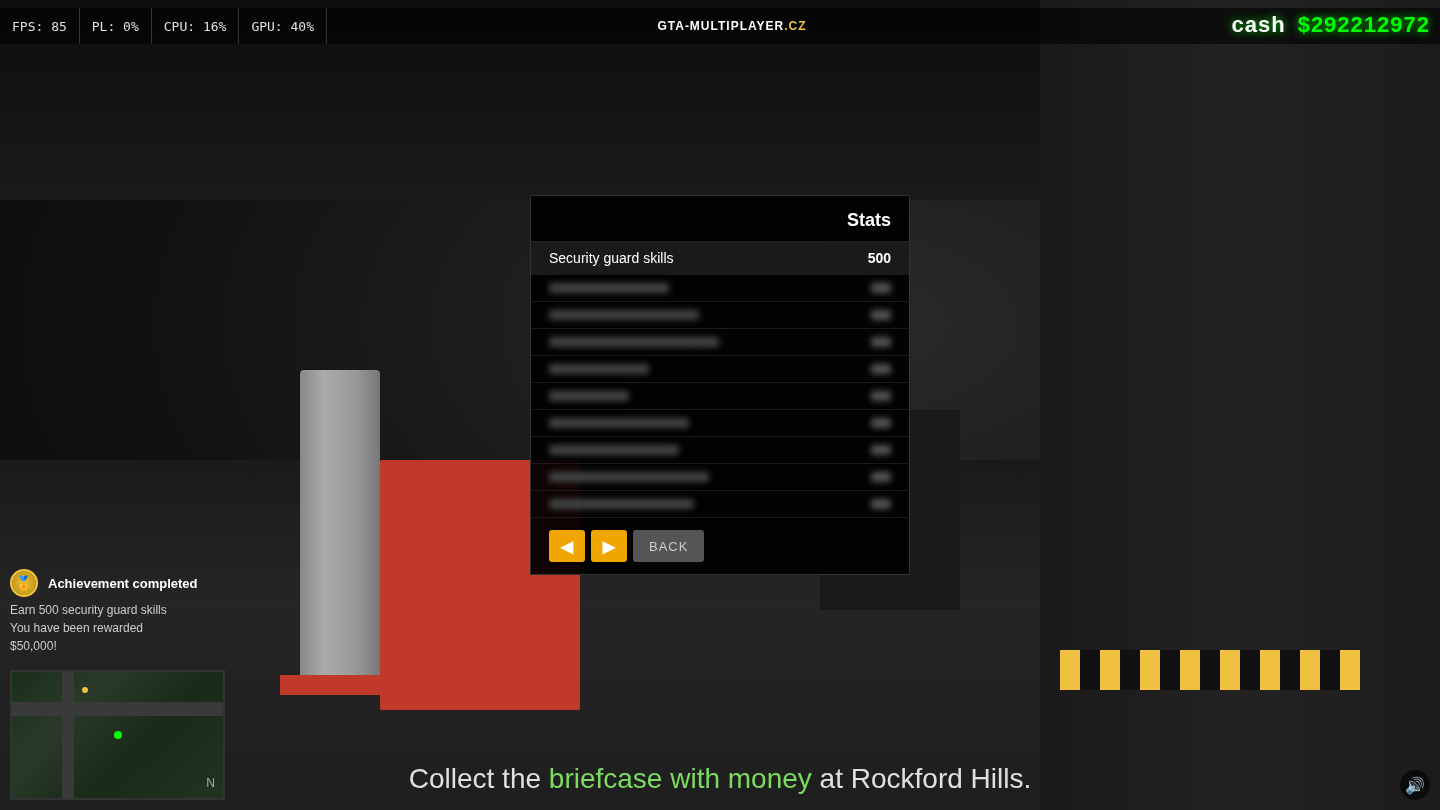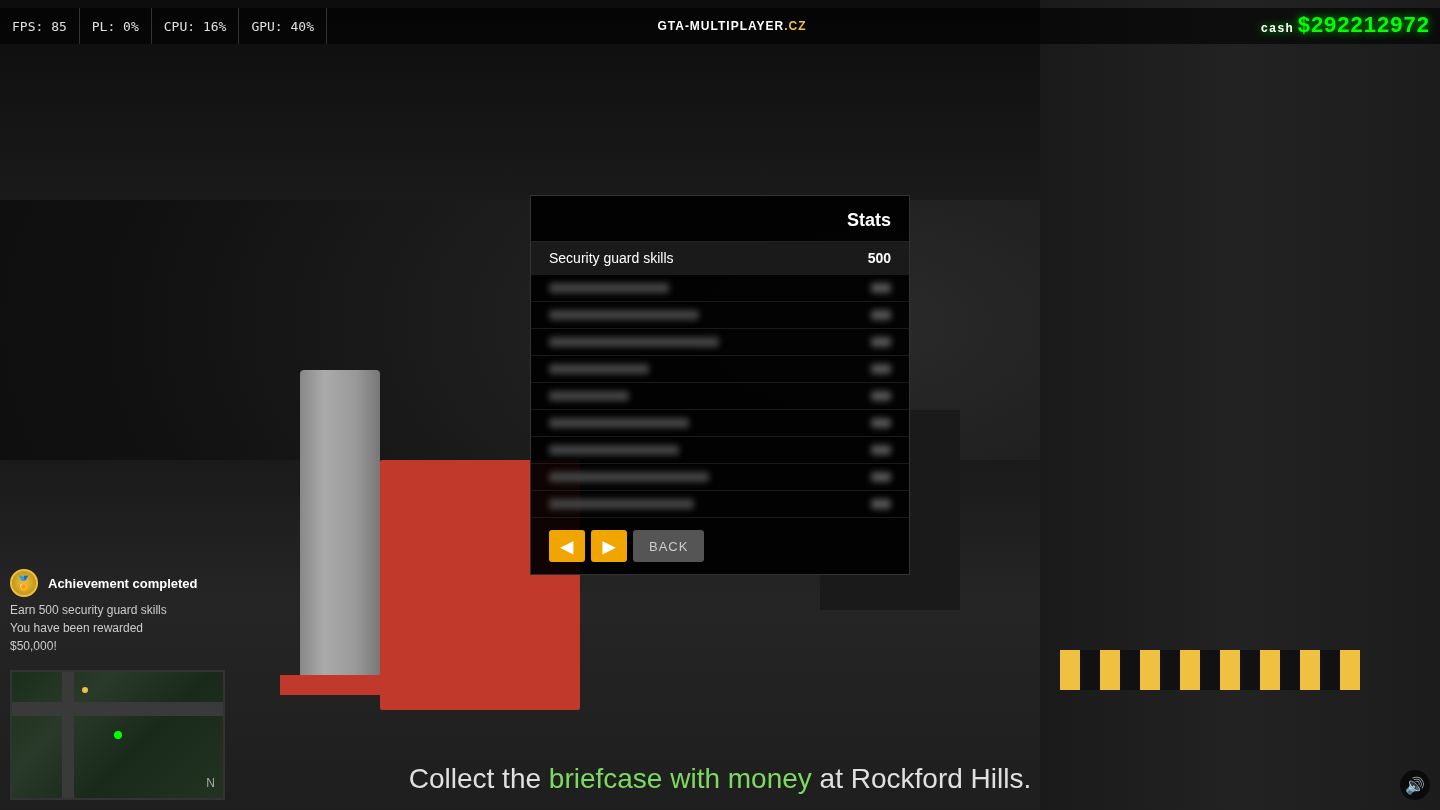--- a/index.html
+++ b/index.html
@@ -147,23 +147,22 @@
       font-size: 22px;
       font-family: 'Arial Black', Arial, sans-serif;
       font-weight: 900;
       color: #00ff00;
       text-shadow: 0 0 8px #00cc00;
       letter-spacing: 1px;
     }
 
     .hud-cash .cash-label {
       color: #ffffff;
-      font-size: 12px;
-      margin-right: 4px;
-      font-family: Liberation Mono, monospace;
+      font-size: 22px;
+      margin-right: 12px;
     }
 
     
     .stats-modal {
       position: absolute;
       top: 195px;
       left: 50%;
       transform: translateX(-50%);
       width: 380px;
       background: rgba(0, 0, 0, 0.92);

